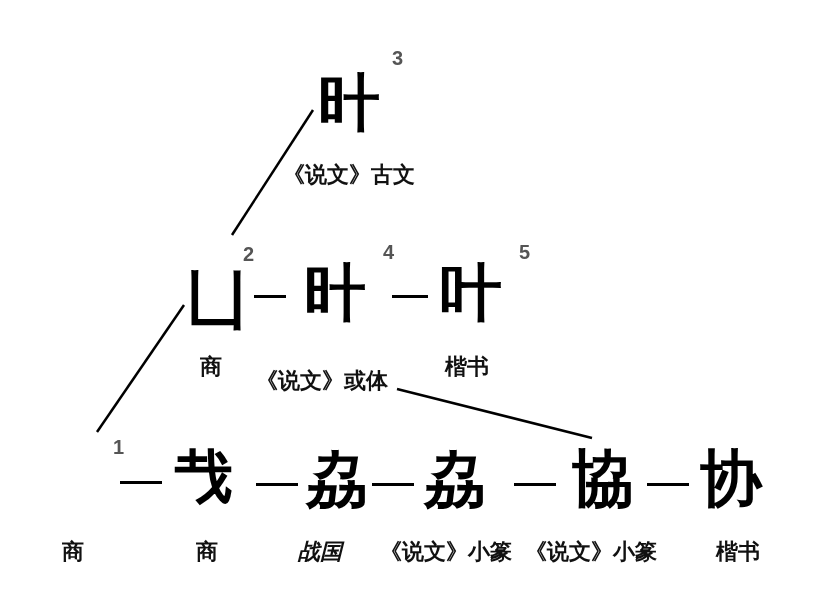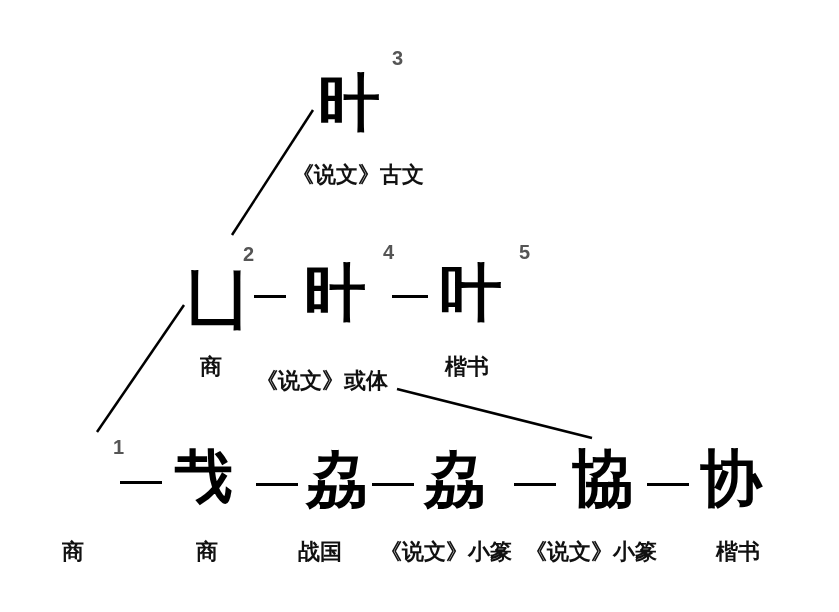--- a/index.html
+++ b/index.html
@@ -18,21 +18,21 @@
 <body>
 
 <svg class="lines" width="839" height="612">
   <line x1="232" y1="235" x2="313" y2="110" stroke="#000" stroke-width="2.5"></line>
   <line x1="97" y1="432" x2="184" y2="305" stroke="#000" stroke-width="2.5"></line>
   <line x1="397" y1="389" x2="592" y2="438" stroke="#000" stroke-width="2.5"></line>
 </svg>
 
 <div class="glyph" style="left:318px; top:72px;">旪</div>
 <div class="num" style="left:392px; top:48px;">3</div>
-<div class="label" style="left:292px; top:163px;">《说文》古文</div>
+<div class="label" style="left:283px; top:163px;">《说文》古文</div>
 
 <div class="glyph" style="left:186px; top:270px;">凵</div>
 <div class="num" style="left:243px; top:244px;">2</div>
 <div class="dash" style="left:254px; top:295px; width:32px;"></div>
 <div class="glyph" style="left:304px; top:262px;">旪</div>
 <div class="num" style="left:383px; top:242px;">4</div>
 <div class="dash" style="left:392px; top:295px; width:36px;"></div>
 <div class="glyph" style="left:440px; top:262px;">叶</div>
 <div class="num" style="left:519px; top:242px;">5</div>
 
@@ -48,16 +48,16 @@
 <div class="glyph" style="left:306px; top:448px;">劦</div>
 <div class="dash" style="left:372px; top:483px; width:42px;"></div>
 <div class="glyph" style="left:424px; top:448px;">劦</div>
 <div class="dash" style="left:514px; top:483px; width:42px;"></div>
 <div class="glyph" style="left:572px; top:448px;">協</div>
 <div class="dash" style="left:647px; top:483px; width:42px;"></div>
 <div class="glyph" style="left:700px; top:448px;">协</div>
 
 <div class="label" style="left:62px; top:540px;">商</div>
 <div class="label" style="left:196px; top:540px;">商</div>
-<div class="label" style="left:298px; top:540px;">战国</div>
+<div class="label" style="left:298px; top:540px;font-style:italic;">战国</div>
 <div class="label" style="left:380px; top:540px;">《说文》小篆</div>
 <div class="label" style="left:525px; top:540px;">《说文》小篆</div>
 <div class="label" style="left:716px; top:540px;">楷书</div>
 
 </body></html>

